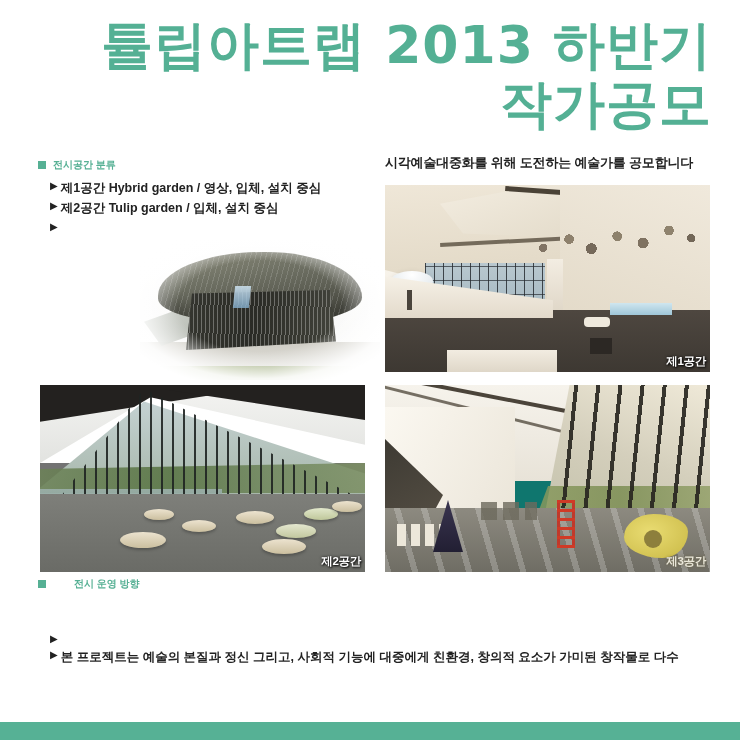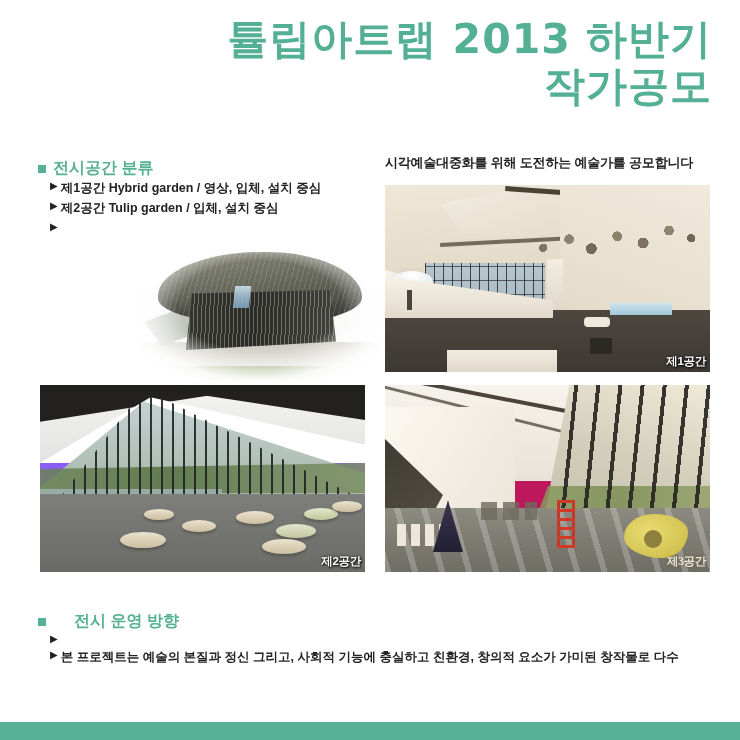--- a/index.html
+++ b/index.html
@@ -10,29 +10,29 @@
     color:#2d2d2d;
   }
   .poster{position:absolute;inset:0;background:#fff;}
 
   
   .title-block{
     position:absolute;left:0;top:18px;width:712px;
     text-align:right;line-height:1.06;
   }
   .title-line{
-    font-size:41px;font-weight:bold;color:#54b094;
+    font-size:52px;font-weight:bold;color:#54b094;
     letter-spacing:1px;white-space:pre;
     font-family:"DejaVu Sans","Liberation Sans",sans-serif;
   }
   .title-line.l2{margin-top:4px;}
 
   
   .sec-head{
-    position:absolute;font-size:16px;font-weight:bold;color:#56b094;
+    position:absolute;font-size:10px;font-weight:bold;color:#56b094;
     display:flex;align-items:center;gap:7px;white-space:nowrap;
   }
   .sq{display:inline-block;width:8px;height:8px;background:#56b094;flex:0 0 auto;}
 
   .bullet-list{position:absolute;}
   .bullet-row{
     display:flex;align-items:flex-start;gap:3px;
     font-size:12.5px;font-weight:bold;color:#222;
     line-height:1.62;white-space:nowrap;
   }
@@ -133,21 +133,21 @@
   #ph2 .ramp{position:absolute;left:-2px;bottom:54px;width:170px;height:42px;
       background:linear-gradient(#f6f1e7,#e3dacb);clip-path:polygon(0% 0%,100% 58%,100% 100%,0% 100%);}
   #ph2 .num1{position:absolute;left:22px;bottom:62px;width:5px;height:20px;background:#4a443c;}
   #ph2 .blk{position:absolute;left:205px;bottom:18px;width:22px;height:16px;background:#2c2824;}
   #ph2 .scrn{position:absolute;right:38px;top:118px;width:62px;height:12px;background:linear-gradient(#cfe6ef,#9fc6d8);}
   #ph2 .pod{position:absolute;right:100px;top:132px;width:26px;height:10px;background:#efe9dd;border-radius:4px;}
   #ph2 .redfig{position:absolute;left:108px;top:120px;width:7px;height:15px;background:#c0392b;border-radius:2px;opacity:.9;}
   #ph2 .pillar{position:absolute;left:162px;top:74px;width:16px;height:60px;background:linear-gradient(#f3ede2,#ddd4c4);}
 
   
-  #ph3{left:40px;top:385px;width:325px;height:187px;background:#8b5cf6;}
+  #ph3{left:40px;top:385px;width:325px;height:187px;background:#737373;}
   #ph3 .ceil{position:absolute;left:0;top:0;width:100%;height:78px;
       background:linear-gradient(#f4f4f2,#e2e3e0);}
   #ph3 .darkA{position:absolute;left:-10px;top:-2px;width:200px;height:42px;background:#23211f;
       clip-path:polygon(0% 0%,100% 0%,100% 22%,0% 96%);}
   #ph3 .darkB{position:absolute;right:-10px;top:-2px;width:210px;height:40px;background:#23211f;
       clip-path:polygon(0% 0%,100% 0%,100% 96%,0% 16%);}
   #ph3 .gable{position:absolute;left:0;top:8px;width:100%;height:70px;
       background:#ffffff;clip-path:polygon(0% 100%,34% 6%,100% 74%,100% 100%);}
   #ph3 .glass{position:absolute;left:0;top:14px;width:100%;height:120px;
       background:linear-gradient(#c5d2d3,#9fb09f);
@@ -159,21 +159,21 @@
       background:linear-gradient(90deg,#6c8257,#55713f 40%,#6e855a 70%,#7c8f63);opacity:.85;
       clip-path:polygon(0% 20%,100% 0%,100% 100%,0% 100%);}
   #ph3 .water{position:absolute;left:0;top:104px;width:56%;height:26px;
       background:linear-gradient(#9cb0ab,#8aa39c);opacity:.9;}
   #ph3 .floor{position:absolute;left:0;bottom:0;width:100%;height:78px;
       background:linear-gradient(#7e7f7a,#6a6b66);}
   #ph3 .pb{position:absolute;border-radius:50%;background:linear-gradient(#ece3cf,#cbbf9f);
       box-shadow:0 2px 3px rgba(0,0,0,.25);}
 
   
-  #ph4{left:385px;top:385px;width:325px;height:187px;background:#be185d;font-family:Liberation Serif, serif;}
+  #ph4{left:385px;top:385px;width:325px;height:187px;background:#0f766e;}
   #ph4 .ceil{position:absolute;left:0;top:0;width:100%;height:96px;
       background:linear-gradient(#f6f3ec,#e8e3d8);}
   #ph4 .beamA{position:absolute;left:-12px;top:6px;width:200px;height:4px;background:#4b443a;transform:rotate(11deg);}
   #ph4 .beamB{position:absolute;left:-4px;top:26px;width:210px;height:3px;background:#554d41;transform:rotate(14deg);opacity:.8;}
   #ph4 .wallL{position:absolute;left:0;top:22px;width:130px;height:150px;
       background:linear-gradient(120deg,#fbf8f1,#e9e3d6);}
   #ph4 .wedgeL{position:absolute;left:-2px;top:52px;width:60px;height:100px;
       background:linear-gradient(150deg,#3d3a33,#575045);
       clip-path:polygon(0% 0%,100% 58%,62% 100%,0% 100%);}
   #ph4 .glass{position:absolute;right:0;top:0;width:180px;height:187px;
@@ -310,30 +310,30 @@
     <div class="floor"></div>
     <div class="sheen"></div>
     <div class="plinths"></div>
     <div class="frames"></div>
     <div class="cone"></div>
     <div class="ladder"></div>
     <div class="sculpt"></div>
     <div class="cap faded">제3공간</div>
   </div>
 
-  <div class="sec-head" style="left:38px;top:611px;gap:28px;">
+  <div class="sec-head" style="left:38px;top:577px;gap:28px;">
     <span class="sq"></span>
     <span>전시 운영 방향</span>
   </div>
 
   <div class="bullet-list" style="left:50px;top:631px;">
     <div class="bullet-row">
       <span class="tri">▶</span>
     </div>
     <div class="bullet-row">
       <span class="tri">▶</span>
-      <span>본 프로젝트는 예술의 본질과 정신 그리고, 사회적 기능에 충실하고 친환경, 창의적 요소가 가미된 창작물로 다수</span>
+      <span>본 프로젝트는 예술의 본질과 정신 그리고, 사회적 기능에 대중에게 친환경, 창의적 요소가 가미된 창작물로 다수</span>
     </div>
   </div>
 
   <div class="bottom-bar"></div>
 
 </div>
 
 </body></html>

